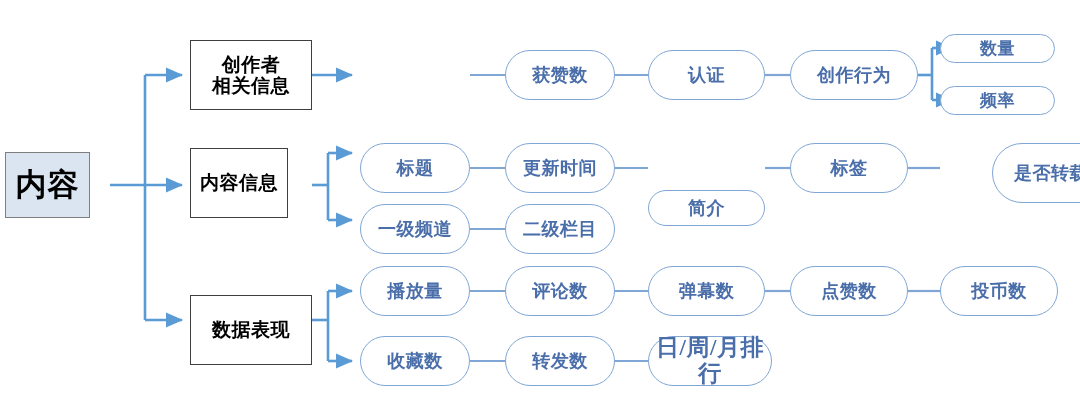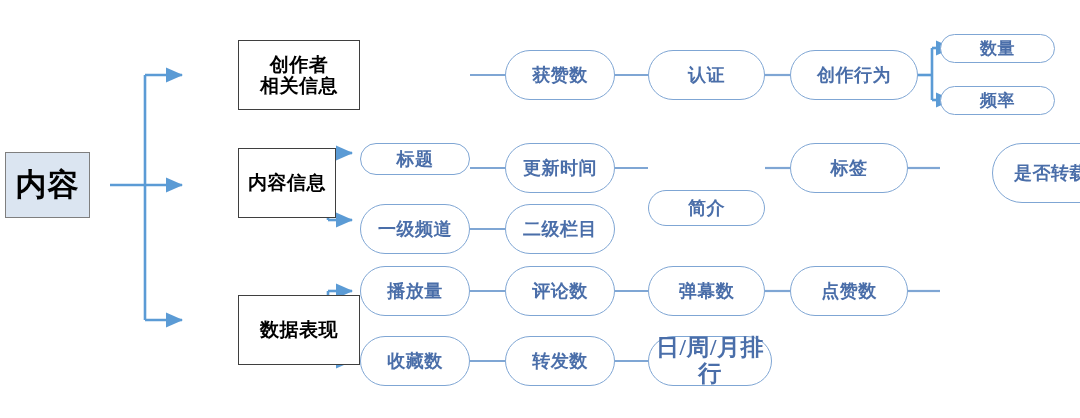--- a/index.html
+++ b/index.html
@@ -43,21 +43,20 @@
     font-weight: 700;
     letter-spacing: 1px;
   }
   .node-cat {
     background: #ffffff;
     border: 1.6px solid #3f3f3f;
     color: #000000;
     font-size: 19px;
     font-weight: 700;
     letter-spacing: 0.5px;
-    margin-left: 48px;
   }
   .node-pill {
     background: #ffffff;
     border: 1.3px solid #7fa6d4;
     border-radius: 999px;
     color: #4a6ea9;
     font-size: 18px;
     font-weight: 700;
     letter-spacing: 0.5px;
   }
@@ -144,31 +143,32 @@
 
   <div class="node node-cat" style="left:190px; top:295px; width:122px; height:70px;">数据表现</div>
 
   <div class="node node-pill" style="left:505px; top:50px; width:110px; height:50px;">获赞数</div>
   <div class="node node-pill" style="left:648px; top:50px; width:117px; height:50px;">认证</div>
   <div class="node node-pill" style="left:790px; top:50px; width:128px; height:50px;">创作行为</div>
 
   <div class="node node-pill subpill" style="left:940px; top:34px; width:115px; height:29px;">数量</div>
   <div class="node node-pill subpill" style="left:940px; top:86px; width:115px; height:29px;">频率</div>
 
-  <div class="node node-pill" style="left:360px; top:143px; width:110px; height:32px;">标题</div>
+  <div class="node node-pill" style="left:360px; top:143px; width:110px; height:50px;">标题</div>
   <div class="node node-pill" style="left:505px; top:143px; width:110px; height:50px;">更新时间</div>
   <div class="node node-pill" style="left:648px; top:143px; width:117px; height:36px;margin-top:47px;">简介</div>
   <div class="node node-pill" style="left:790px; top:143px; width:118px; height:50px;">标签</div>
   <div class="node node-pill" style="left:992px; top:143px; width:118px; height:60px;">是否转载</div>
 
   <div class="node node-pill" style="left:360px; top:204px; width:110px; height:50px;">一级频道</div>
   <div class="node node-pill" style="left:505px; top:204px; width:110px; height:50px;">二级栏目</div>
 
   <div class="node node-pill" style="left:360px; top:266px; width:110px; height:50px;">播放量</div>
   <div class="node node-pill" style="left:505px; top:266px; width:110px; height:50px;">评论数</div>
   <div class="node node-pill" style="left:648px; top:266px; width:117px; height:50px;">弹幕数</div>
   <div class="node node-pill" style="left:790px; top:266px; width:118px; height:50px;">点赞数</div>
+  <div class="node node-pill" style="left:940px; top:266px; width:118px; height:50px;">投币数</div>
 
   <div class="node node-pill" style="left:360px; top:336px; width:110px; height:50px;">收藏数</div>
   <div class="node node-pill" style="left:505px; top:336px; width:110px; height:50px;">转发数</div>
   <div class="node node-pill small" style="left:648px; top:336px; width:124px; height:50px;">日/周/月排行</div>
 
 </div>
 
 </body></html>

